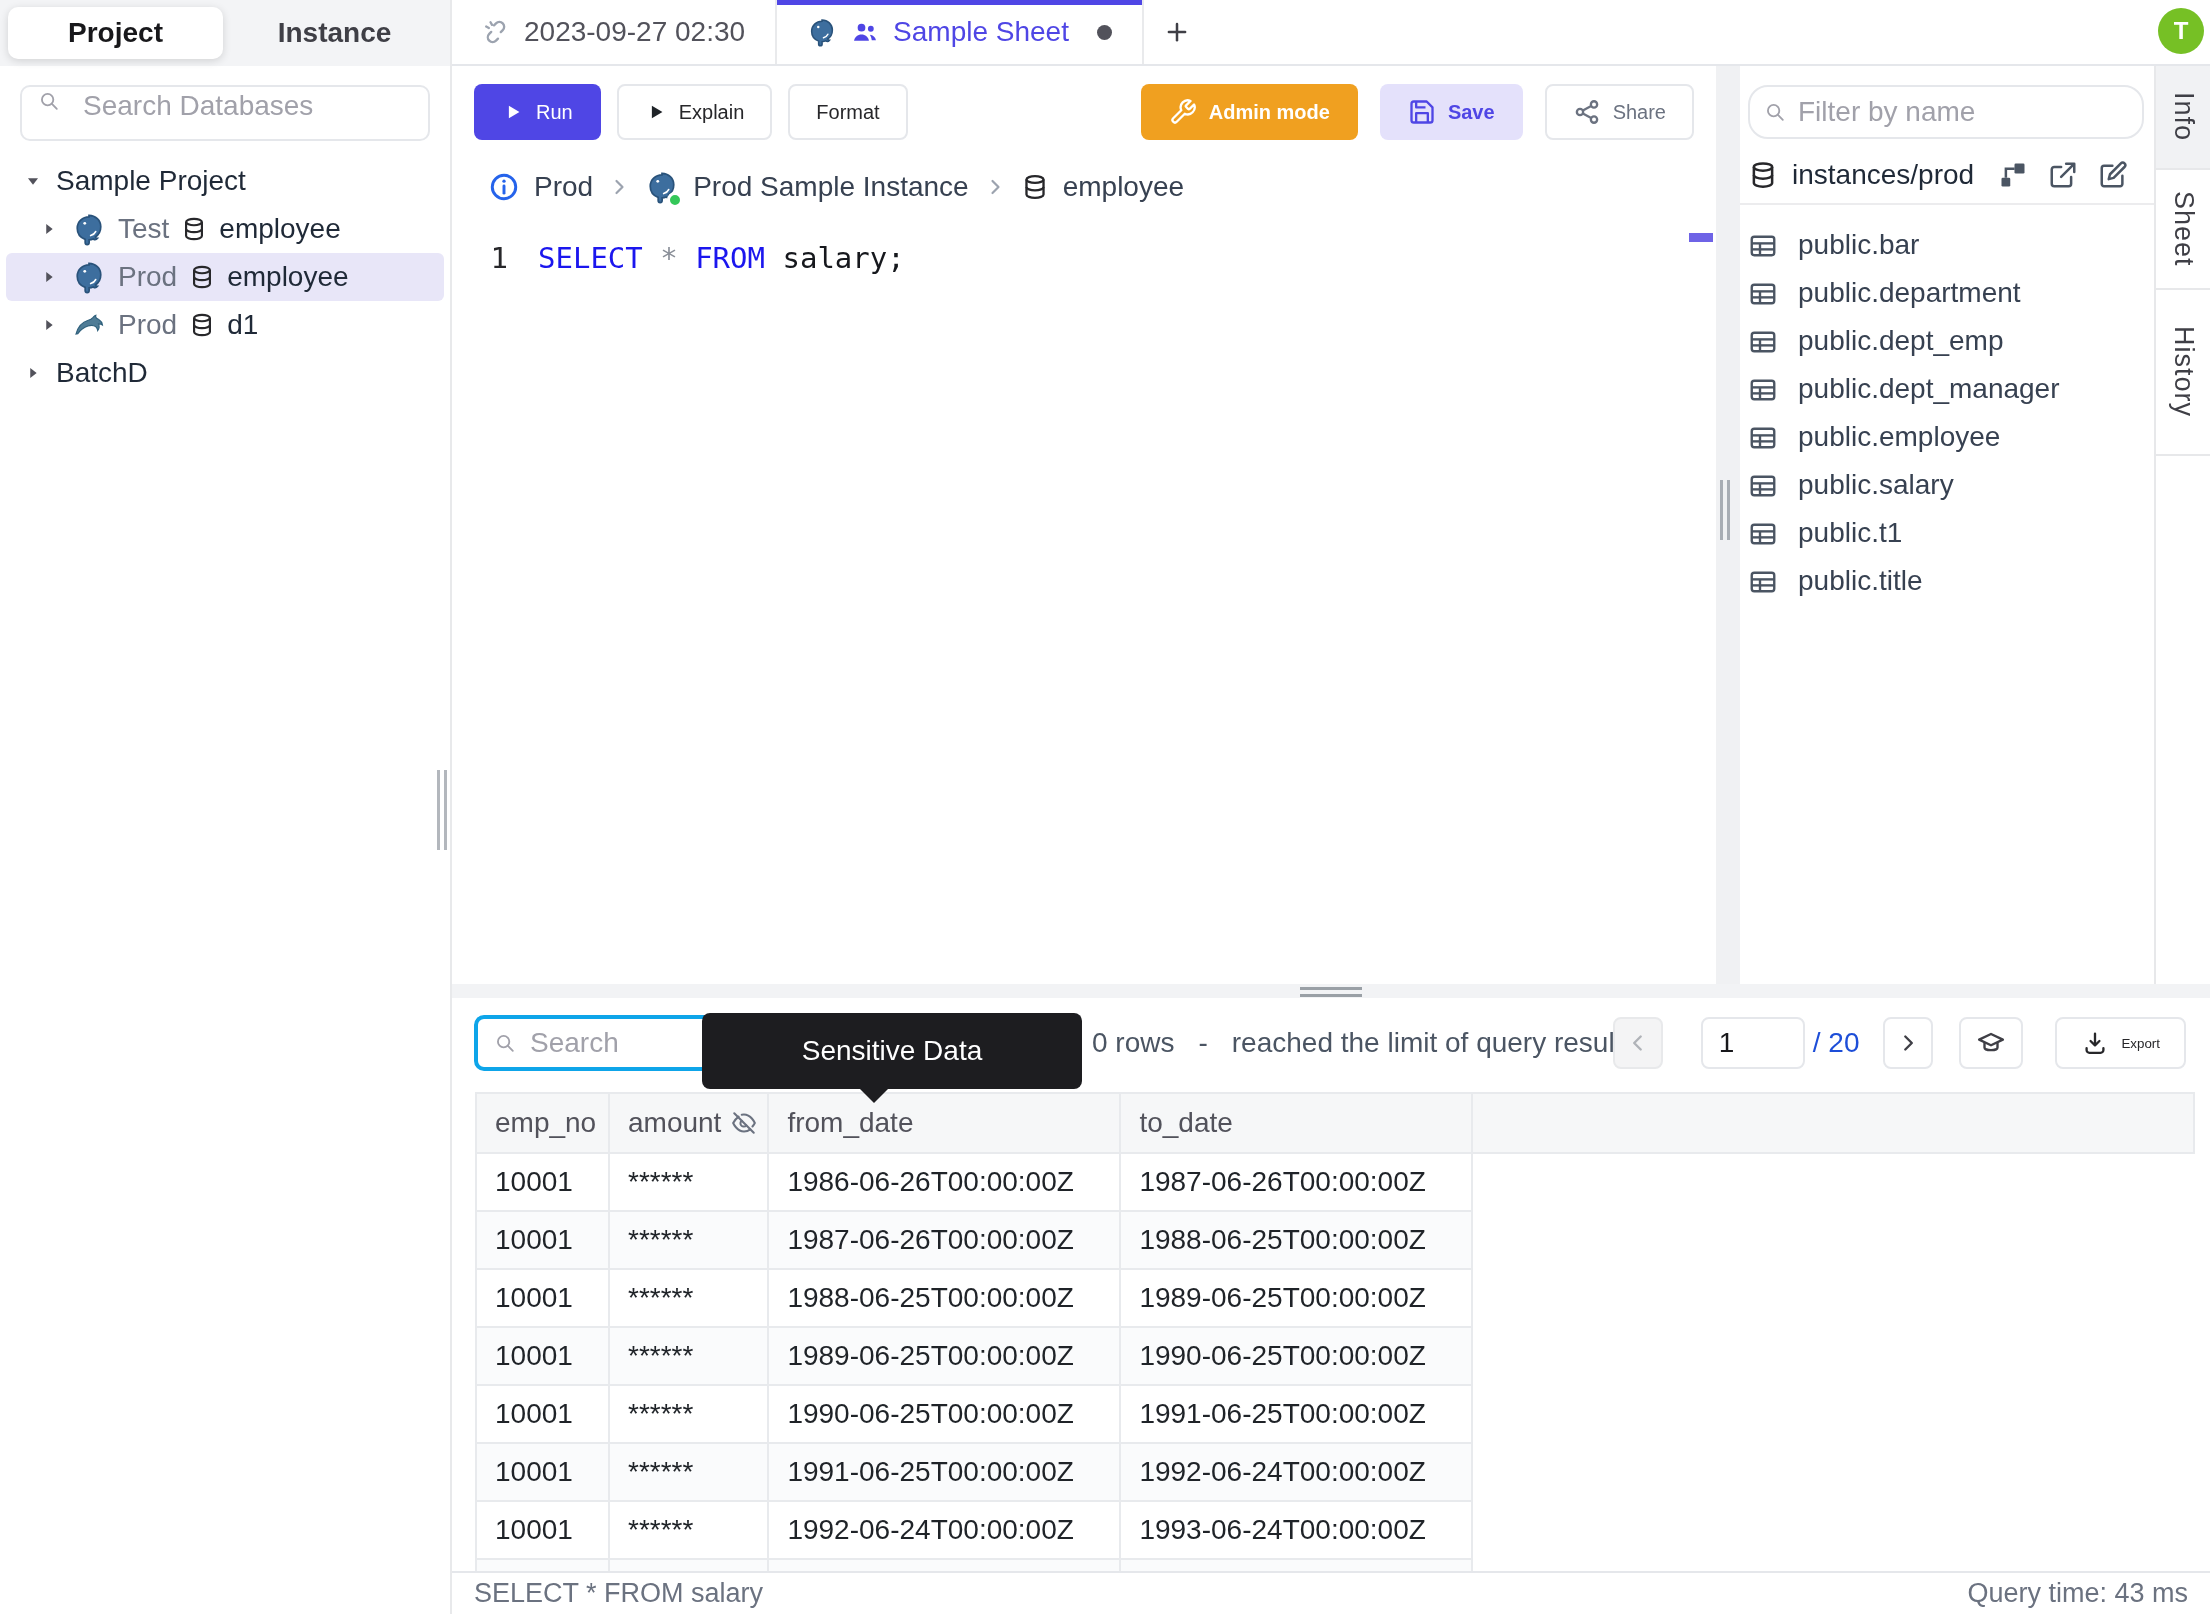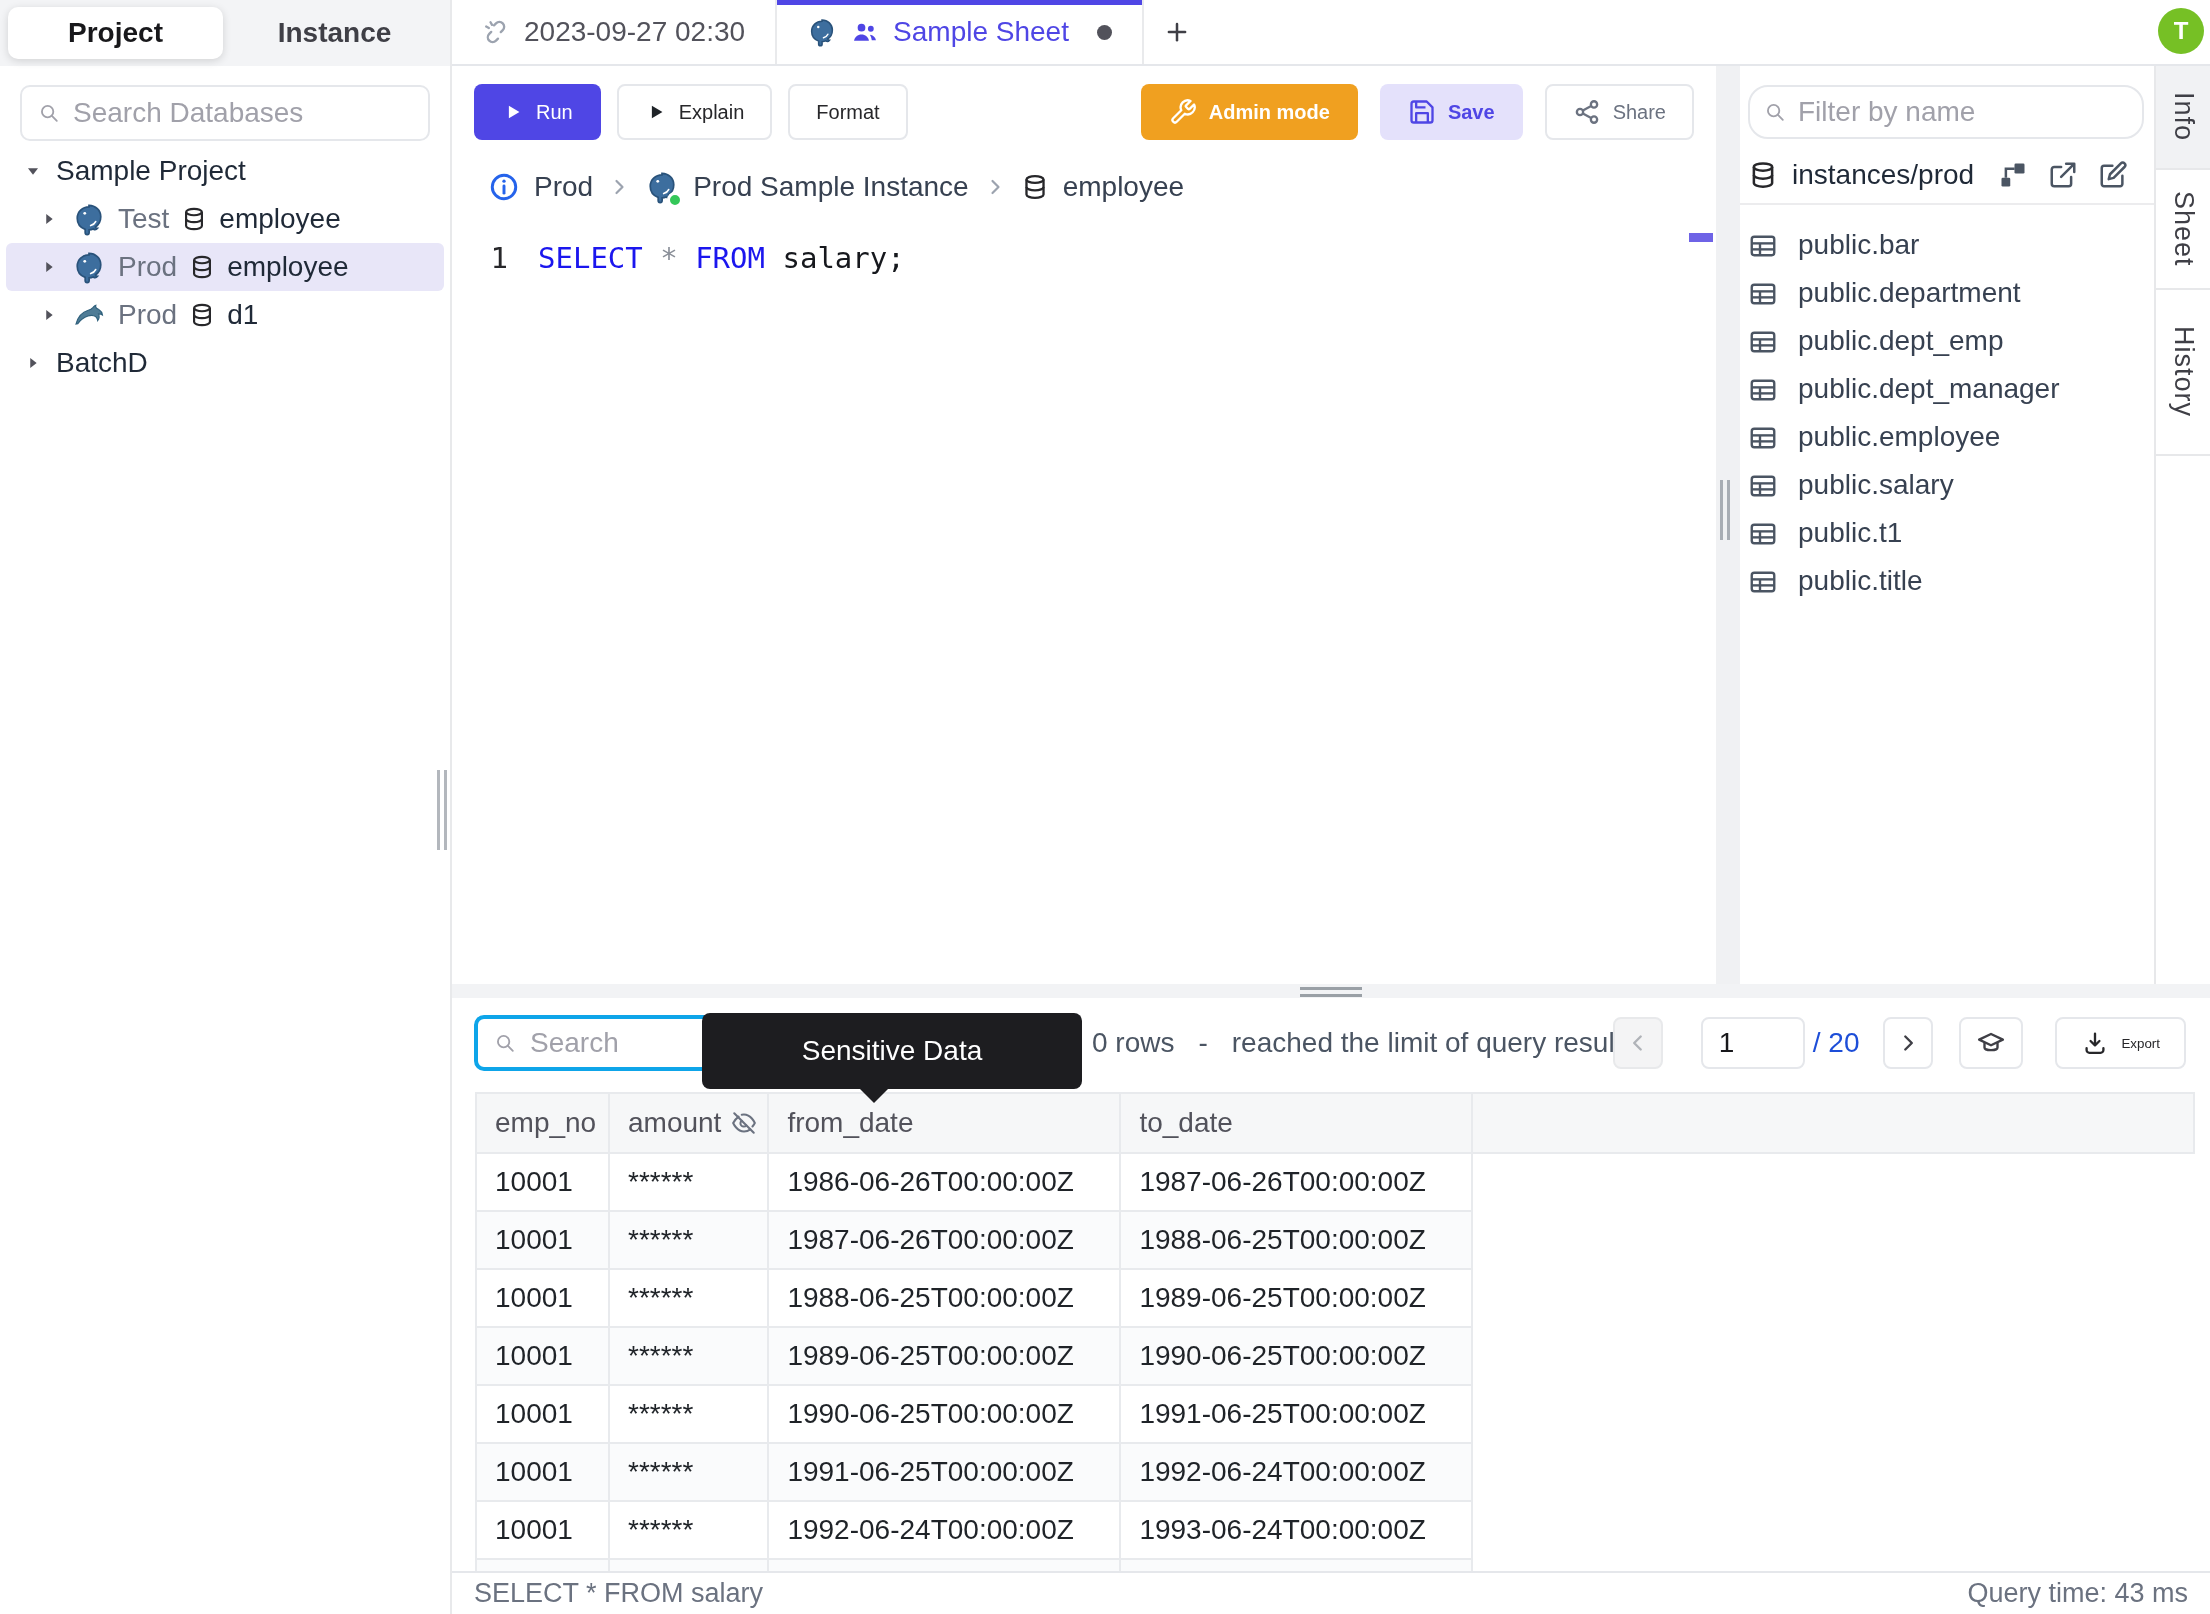--- a/index.html
+++ b/index.html
@@ -17,24 +17,24 @@
   .i30{width:30px;height:30px}.i32{width:32px;height:32px}.i34{width:34px;height:34px}
 
   
   .sidebar-left{position:absolute;left:0;top:0;width:452px;height:1614px;background:#fff;
                 border-right:2px solid #e8e9eb}
   .side-tabs{height:66px;background:#f3f4f6;display:flex;padding:7px 8px;gap:4px}
   .side-tab{flex:1;display:flex;align-items:center;justify-content:center;border-radius:10px;
             color:#3f3f46;font-weight:600;cursor:pointer}
   .side-tab.active{background:#fff;box-shadow:0 2px 8px rgba(0,0,0,.14);color:#18181b}
   .search-box{margin:19px 20px 0;height:56px;border:2px solid #e5e7eb;border-radius:10px;
-              display:flex;align-items:center;gap:13px;padding:14px 16px;color:#a1a1aa;background:#fff}
+              display:flex;align-items:flex-start;gap:23px;padding:3px 16px;color:#a1a1aa;background:#fff}
   .search-box input{border:0;outline:0;font:inherit;font-size:28px;width:100%;color:#111827}
   .search-box input::placeholder{color:#a1a1aa}
-  .tree{margin-top:6px}
+  .tree{margin-top:16px}
   .tree-row{height:48px;display:flex;align-items:center;gap:12px;padding-left:16px;margin:0 6px;
             border-radius:6px;cursor:pointer}
   .tree-row.child{padding-left:32px}
   .tree-row.selected{background:var(--selection)}
   .caret{color:#52525b}
   .env{color:#6b7280}.db,.root-label{color:#1f2937}
   .dbi{color:#27272a}
   .v-handle{position:absolute;left:437px;top:770px;display:flex;gap:4px}
   .v-handle i{display:block;width:3px;height:80px;background:#b3b7bd}
 

